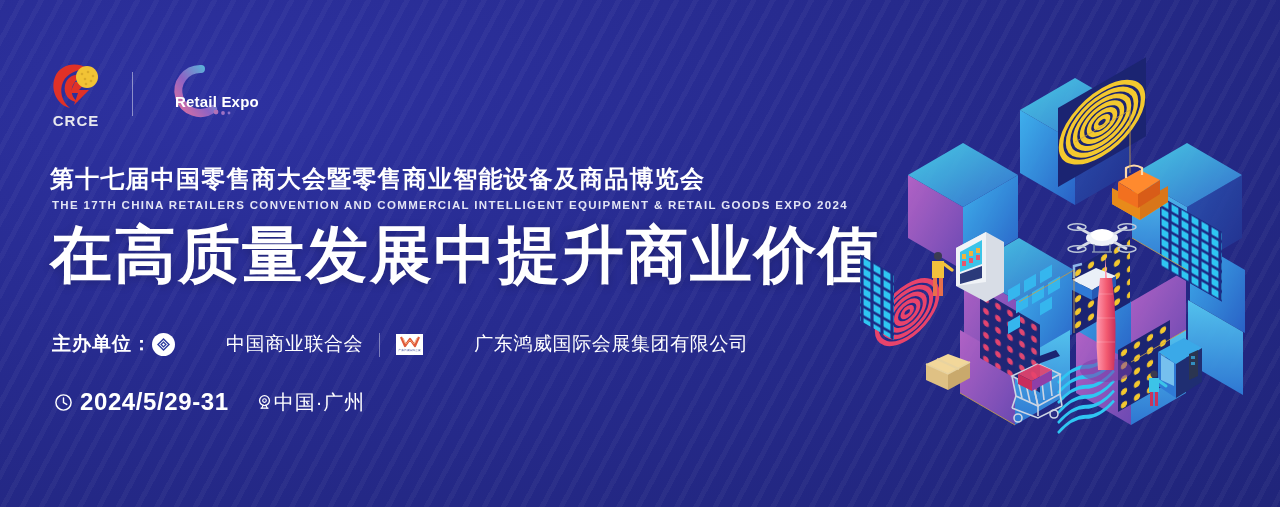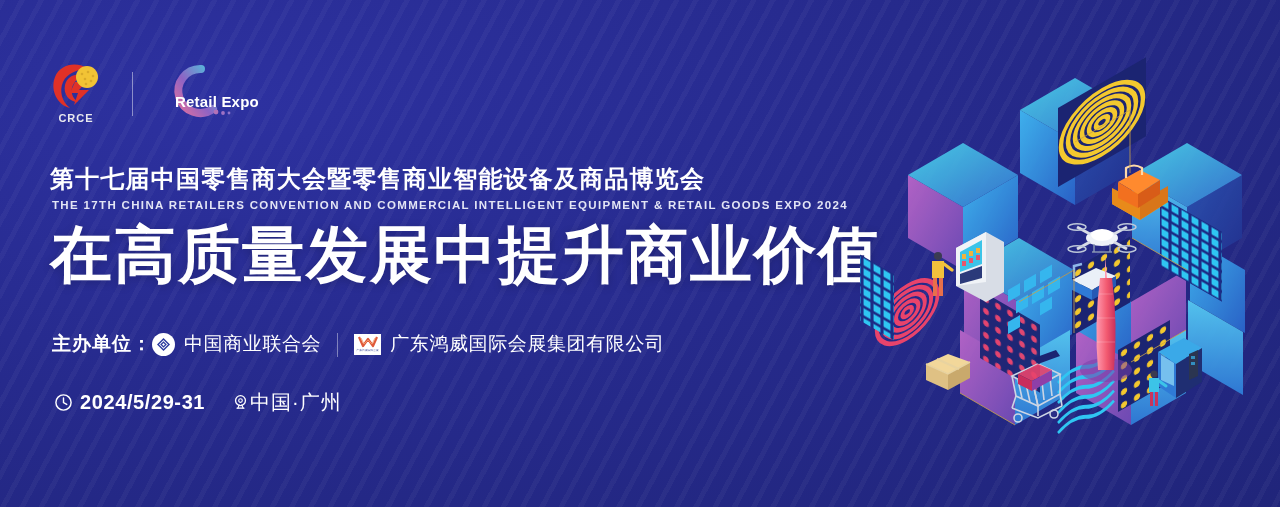--- a/index.html
+++ b/index.html
@@ -13,21 +13,21 @@
     background:
       repeating-linear-gradient(118deg, rgba(255,255,255,.035) 0px, rgba(255,255,255,.035) 5px, rgba(255,255,255,0) 5px, rgba(255,255,255,0) 17px),
       radial-gradient(120% 130% at 18% 20%, #2d31a0 0%, #262a8c 45%, #1f2477 100%);
   }
   
   .logo-row{position:absolute;left:48px;top:60px;display:flex;align-items:center;height:68px;}
   .crce-logo{position:relative;width:62px;height:68px;}
   .crce-mark{position:relative;width:56px;height:52px;}
   .crce-text{
     position:absolute;left:0;top:52px;width:56px;text-align:center;
-    font-size:11px;font-weight:bold;letter-spacing:1px;color:#e8e8ee;
+    font-size:15px;font-weight:bold;letter-spacing:1px;color:#e8e8ee;
     font-family:"Liberation Sans",sans-serif;
   }
   .logo-divider{width:1px;height:44px;background:rgba(255,255,255,.45);margin:0 20px 0 22px;}
   .retail-expo{position:relative;width:96px;height:62px;display:flex;align-items:center;}
   .re-label{
     position:absolute;left:22px;top:30px;color:#ffffff;font-size:15px;font-weight:bold;
     letter-spacing:.2px;white-space:nowrap;
   }
   
   .title-cn{
@@ -45,29 +45,29 @@
     position:absolute;left:50px;top:224px;
     font-family:"Liberation Sans","DejaVu Sans",sans-serif;
     font-size:62px;font-weight:bold;color:#ffffff;letter-spacing:2px;
     white-space:nowrap;line-height:1;
     text-shadow:0 2px 10px rgba(0,0,0,.20);
     text-align:right;
   }
   
   .org-row{position:absolute;left:52px;top:327px;display:flex;align-items:flex-end;height:30px;}
   .org-label{font-size:19px;font-weight:bold;color:#ffffff;letter-spacing:1px;white-space:nowrap;}
-  .org-item{display:flex;align-items:center;}
+  .org-item{display:flex;align-items:center;gap:42px;}
   .org-name{font-size:19px;color:#ffffff;letter-spacing:.6px;white-space:nowrap;margin-left:9px;}
   .org-sep{width:1px;height:24px;background:rgba(255,255,255,.4);margin:0 16px;}
   .cbc-badge{width:23px;height:23px;border-radius:50%;background:#ffffff;display:flex;align-items:center;justify-content:center;}
   .hw-badge{width:27px;height:21px;background:#ffffff;display:flex;flex-direction:column;align-items:center;justify-content:flex-start;padding-top:1px;box-sizing:border-box;}
   .hw-badge .hw-sub{font-size:2.6px;color:#2b3a8f;letter-spacing:.2px;margin-top:.5px;}
   
   .date-row{position:absolute;left:54px;top:388px;display:flex;align-items:center;height:28px;}
-  .date-text{font-size:20px;font-weight:bold;color:#ffffff;letter-spacing:.6px;margin-left:7px;white-space:nowrap;}
+  .date-text{font-size:24px;font-weight:bold;color:#ffffff;letter-spacing:.6px;margin-left:7px;white-space:nowrap;}
   .loc-text{font-size:20px;color:#ffffff;letter-spacing:1px;white-space:nowrap;}
   .loc-gap{width:26px;}
   .icon-svg{display:block;}
   
   .illustration{position:absolute;right:0;top:0;width:420px;height:507px;pointer-events:none;}
 </style>
 </head>
 <body>
 
 <div class="banner">

